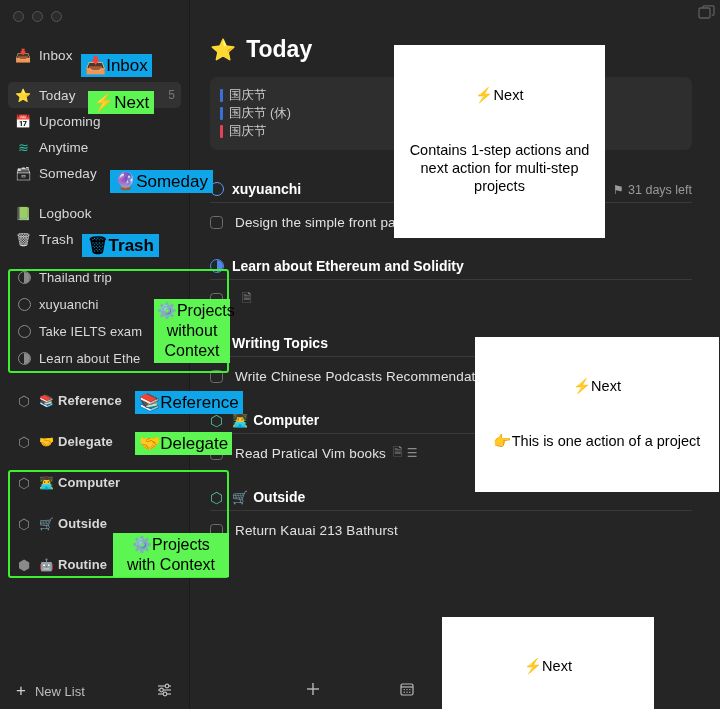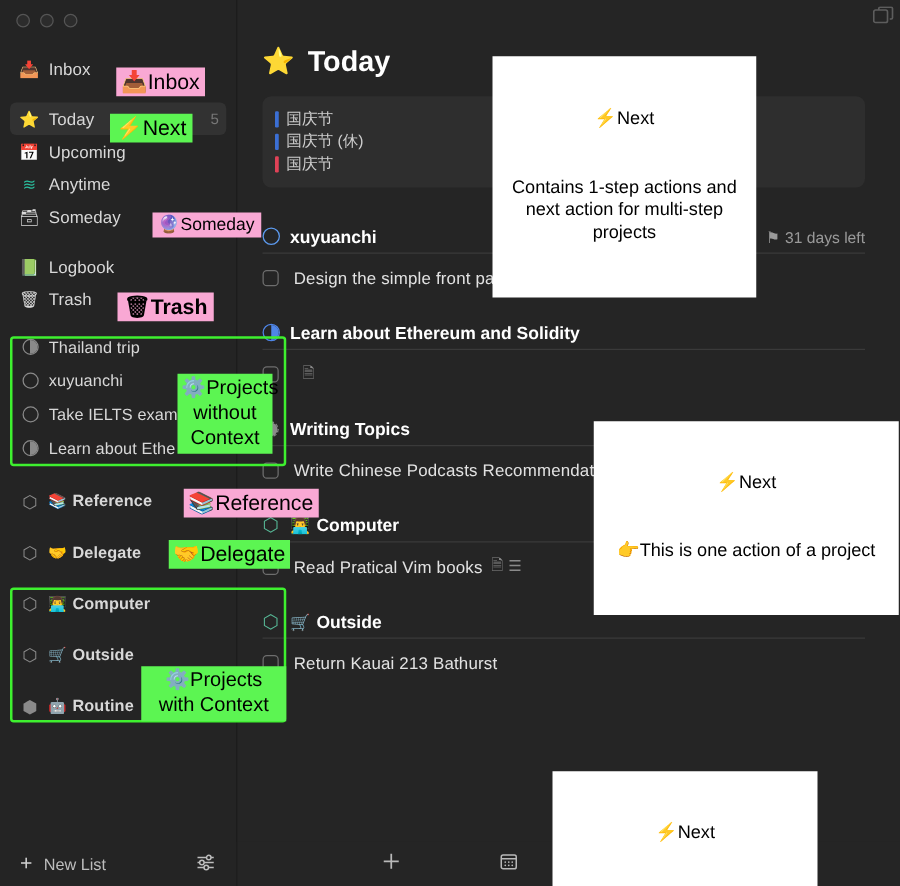--- a/index.html
+++ b/index.html
@@ -161,21 +161,21 @@
   }
   #bottom-bar .bicon { font-size: 16px; }
 
   
   .anno {
     position: absolute; z-index: 50;
     font-family: "Liberation Sans", sans-serif;
     color: #000; line-height: 1.25;
     white-space: pre-wrap;
   }
-  .anno.yellow { background: #f9a8d4; margin-left: 12px; }
+  .anno.yellow { background: #0ea5e9; }
   .anno.green  { background: #5cf552; }
   .anno.white  { background: #ffffff; }
   .box-outline {
     position: absolute; z-index: 40;
     border: 2px solid #3ef02f; border-radius: 3px;
     pointer-events: none;
   }
 </style>
 </head>
 <body>
@@ -459,25 +459,25 @@
 
   <div class="box-outline" style="left:8px; top:269px; width:221px; height:104px;"></div>
 
   <div class="box-outline" style="left:8px; top:470px; width:221px; height:108px;"></div>
 
   <div class="anno yellow" style="left:81px; top:54px; font-size:17px; padding:1px 4px;">📥Inbox</div>
 
   <div class="anno green" style="left:88px; top:91px; font-size:17px; padding:1px 5px;">⚡Next</div>
 
 
-  <div class="anno yellow" style="left:110px; top:170px; font-size:14px; padding:1px 5px;">🔮Someday</div>
+  <div class="anno yellow" style="left:110px; top:170px; font-size:17px; padding:1px 5px;">🔮Someday</div>
 
   <div class="anno yellow" style="left:82px; top:234px; font-size:17px; padding:1px 5px;font-weight:bold;">🗑Trash</div>
 
-  <div class="anno green" style="left:142px; top:299px; width:76px; font-size:16px; padding:2px 3px; text-align:center;">⚙️Projects without Context</div>
+  <div class="anno green" style="left:154px; top:299px; width:76px; font-size:16px; padding:2px 3px; text-align:center;">⚙️Projects without Context</div>
 
   <div class="anno yellow" style="left:135px; top:391px; font-size:17px; padding:1px 4px;text-align:right;">📚Reference</div>
 
   <div class="anno green" style="left:135px; top:432px; font-size:17px; padding:1px 4px;">🤝Delegate</div>
 
   <div class="anno green" style="left:113px; top:533px; width:116px; font-size:16px; padding:2px 3px; text-align:center;">⚙️Projects with Context</div>
 
   <div class="anno white" style="left:394px; top:45px; width:211px; padding:5px 7px 7px; text-align:center; font-size:14.5px;">
     <div>⚡Next</div>
     <div>Contains 1-step actions and next action for multi-step projects</div>

